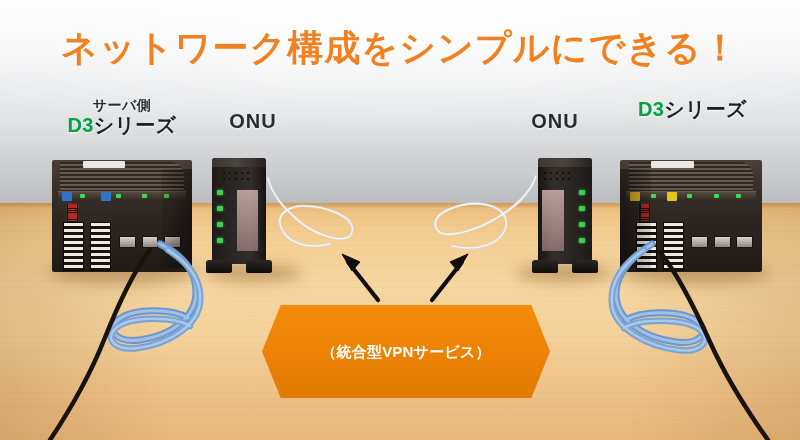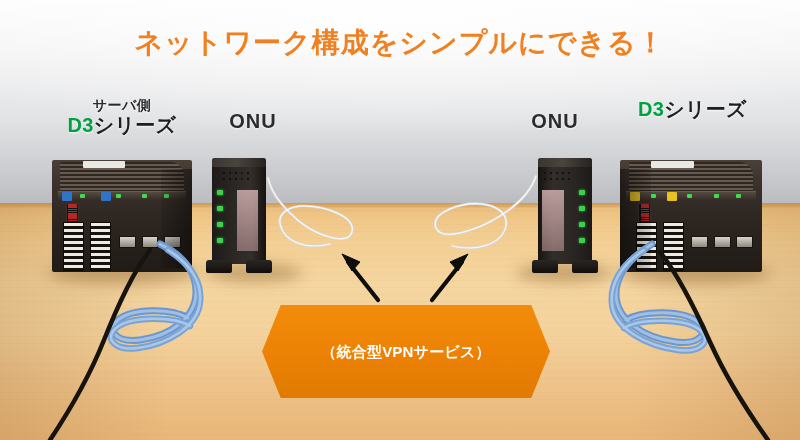--- a/index.html
+++ b/index.html
@@ -42,21 +42,21 @@
     background: linear-gradient(90deg, rgba(140,92,38,0.20) 0%, rgba(140,92,38,0) 100%);
   }
   .desk-shade-r {
     position:absolute; right:0; top:203px; width:170px; height:237px;
     background: linear-gradient(270deg, rgba(140,92,38,0.17) 0%, rgba(140,92,38,0) 100%);
   }
 
   
   .headline {
     position:absolute; left:0; top:24px; width:800px; text-align:center;
-    font-size:28px; font-weight:bold; color:#F08020; letter-spacing:1px;
+    font-size:36px; font-weight:bold; color:#F08020; letter-spacing:1px;
     text-shadow: 0 1px 0 rgba(255,255,255,.6);
   }
   .lbl { position:absolute; text-align:center; line-height:1.12; }
   .lbl .sub { font-size:14px; font-weight:bold; color:#2a2a2a; letter-spacing:.5px;
               text-shadow:0 1px 2px rgba(255,255,255,.75); }
   .lbl .main { font-size:20px; font-weight:bold; color:#1e1e1e; letter-spacing:.3px;
                text-shadow:0 1px 2px rgba(255,255,255,.75); }
   .lbl .main .g { color:#00A143; }
   .lbl-server { left:42px;  top:98px;  width:160px; }
   .lbl-client { left:600px; top:98px;  width:185px; }

